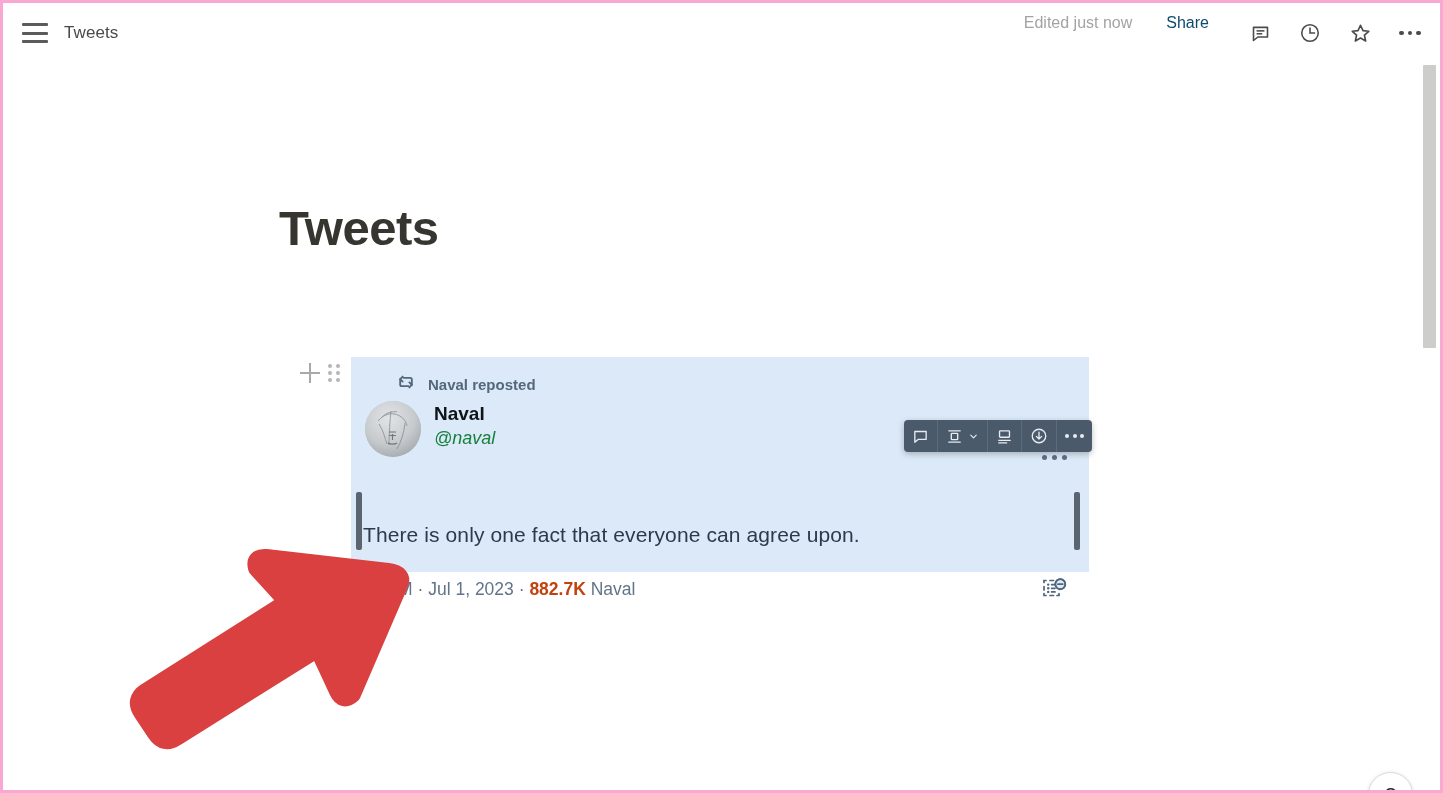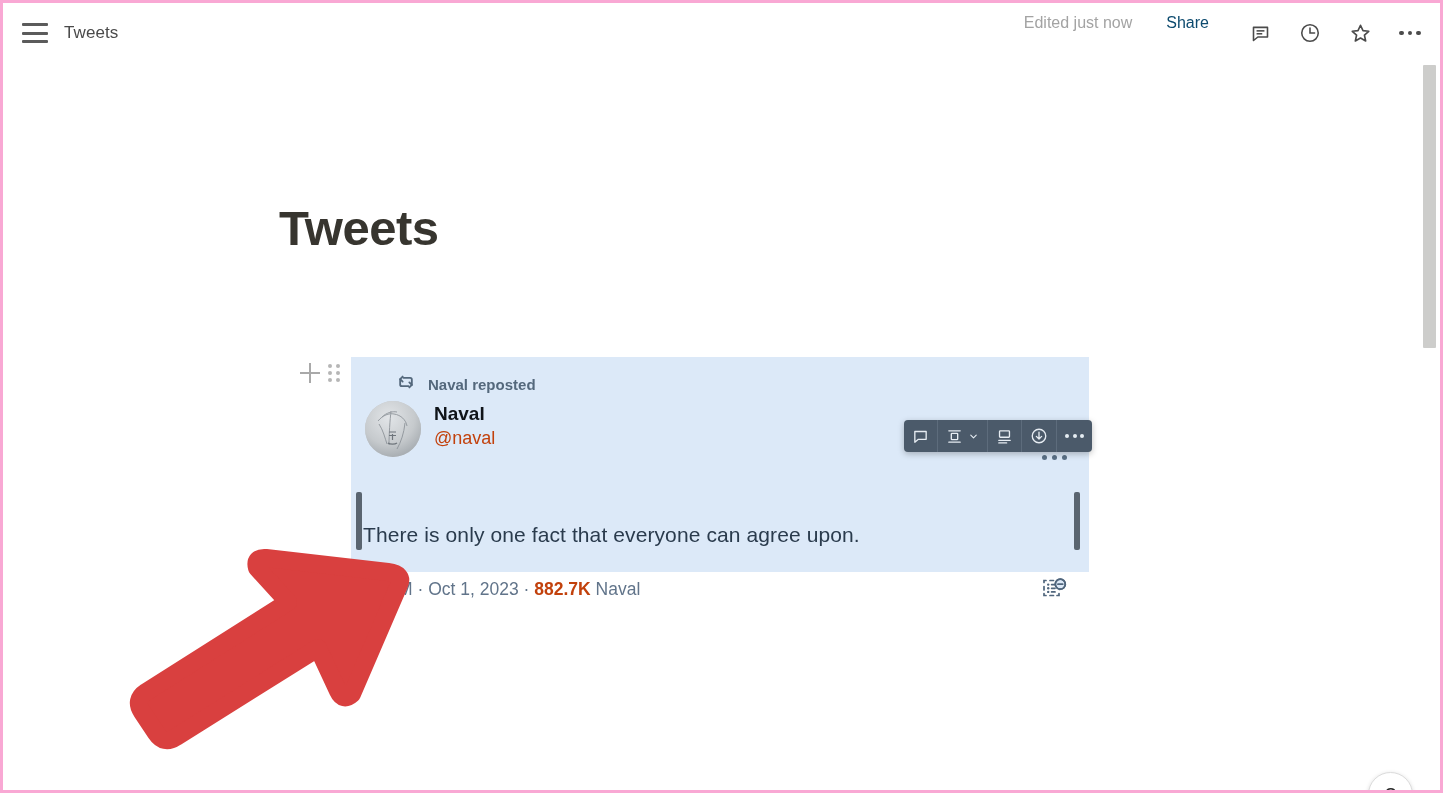--- a/index.html
+++ b/index.html
@@ -155,21 +155,21 @@
   }
   .avatar {
     width: 56px; height: 56px;
     border-radius: 50%;
     overflow: hidden;
     flex: 0 0 auto;
     background: #c3c7cb;
   }
   .names { margin-left: 13px; margin-top: 1px; }
   .disp-name { font-size: 19px; font-weight: bold; color: #0f1419; line-height: 1.25; }
-  .handle { font-size: 18px; color: #c2410c; line-height: 1.35; }
+  .handle { font-size: 18px; color: #15803d; line-height: 1.35; font-style: italic; }
   .tweet-text {
     position: absolute;
     left: 12px; top: 166px;
     font-size: 21px;
     color: #2a3b4d;
     letter-spacing: .1px;
     white-space: nowrap;
     text-align: right;
   }
   .tweet-meta {
@@ -377,21 +377,21 @@
 
       <div class="card-dots">
         <i></i>
           <i></i>
           <i></i>
       </div>
 
       <div class="tweet-text">There is only one fact that everyone can agree upon.</div>
 
       <div class="tweet-meta">
-        <span>25 AM</span><span> · </span><span>Oct 1, 2023</span><span> · </span><b>882.7K</b><span> Naval</span>
+        <span>25 AM</span><span> · </span><span>Jul 1, 2023</span><span> · </span><b>882.7K</b><span> Naval</span>
       </div>
 
       <div class="embed-icon">
         <svg width="30" height="30" viewBox="0 0 30 30" fill="none" stroke="#4f657c" stroke-width="1.7">
           <path d="M5 7.5V5.5h2" stroke-linecap="round"></path>
           <path d="M11 5.5h3.5M18 5.5h2" stroke-linecap="round"></path>
           <path d="M5 11.5v3.5M5 18.5v2h2" stroke-linecap="round"></path>
           <path d="M11 20.5h3.5M18 20.5h2v-2" stroke-linecap="round"></path>
           <path d="M20.5 11.5v3" stroke-linecap="round"></path>
           <circle cx="9.2" cy="9.6" r="1.2" fill="#4f657c" stroke="none"></circle>

